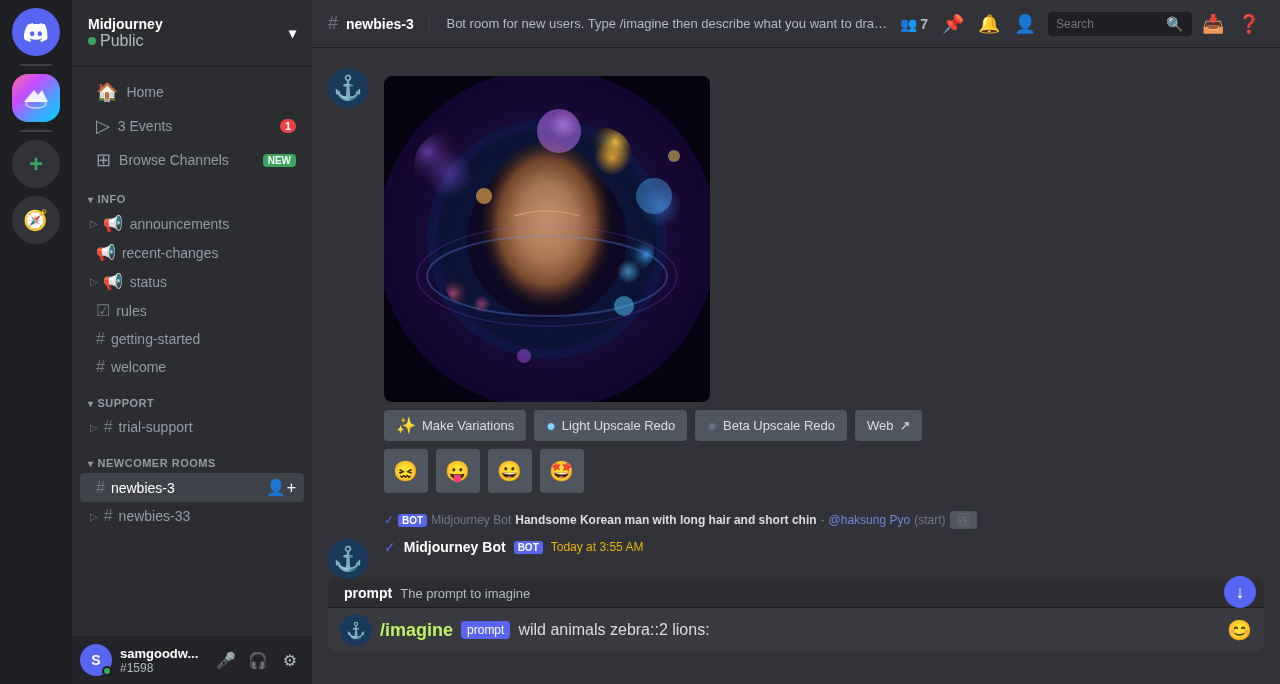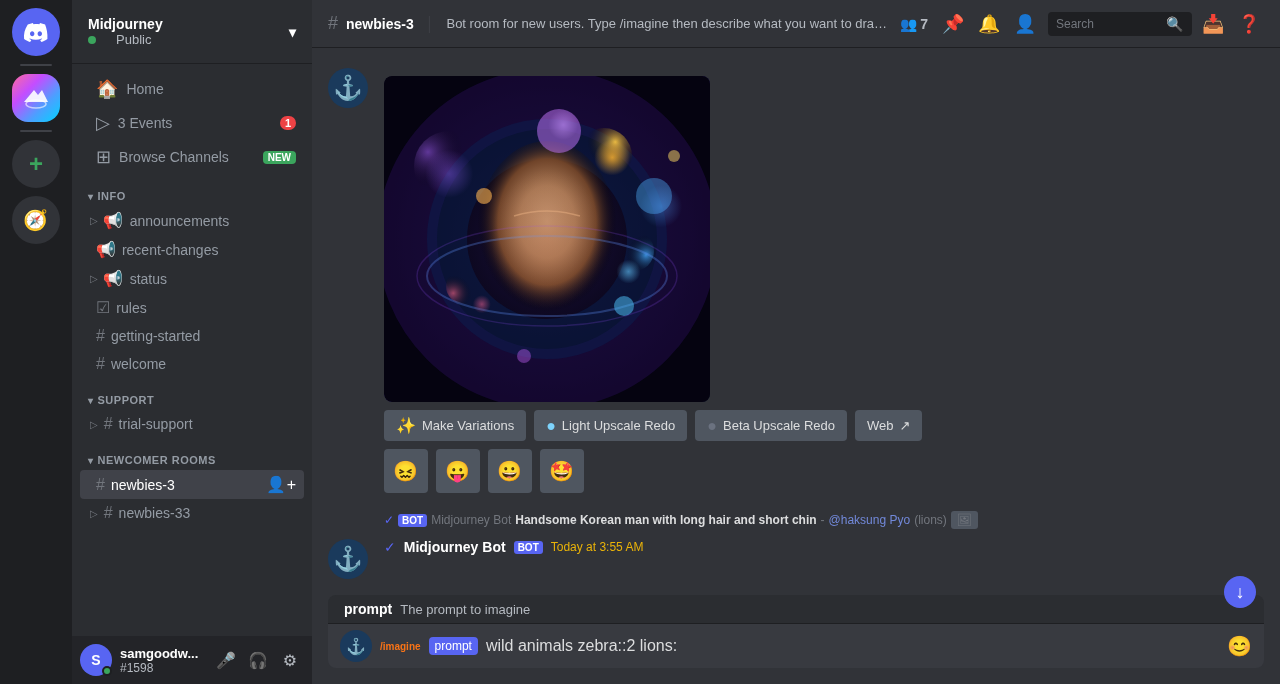--- a/index.html
+++ b/index.html
@@ -49,22 +49,22 @@
       padding: 16px;
       border-bottom: 1px solid #1e1f22;
       display: flex;
       align-items: center;
       justify-content: space-between;
       cursor: pointer;
       font-weight: 600;
       color: #fff;
     }
     .server-header .status-indicator {
-      display: flex; align-items: center; gap: 20px;
-      font-size: 13px; font-weight: 400; color: #b5bac1;
+      display: flex; align-items: center; gap: 4px;
+      font-size: 16px; font-weight: 400; color: #b5bac1;
     }
     .server-header .status-indicator .dot { width: 8px; height: 8px; background: #3ba55d; border-radius: 50%; }
 
     .channel-list { flex: 1; overflow-y: auto; padding: 8px 0; }
     .channel-list::-webkit-scrollbar { width: 4px; }
     .channel-list::-webkit-scrollbar-thumb { background: #1a1b1e; border-radius: 2px; }
 
     .nav-item {
       display: flex; align-items: center; gap: 8px;
       padding: 6px 8px 6px 16px;
@@ -253,30 +253,30 @@
     }
 
     
     .inline-ref {
       display: flex; align-items: center; gap: 4px;
       font-size: 12px; color: #72767d; padding: 4px 0;
     }
 
     
     .input-area {
-      padding: 0 16px 16px;
+      padding: 0 16px 32px;
       flex-shrink: 0;
     }
     .input-box {
       background: #383a40; border-radius: 8px;
       display: flex; align-items: center; padding: 0 12px;
       height: 44px; gap: 8px;
     }
     .slash-cmd {
-      color: #f97316; font-size: 10px; font-weight: 600;
+      color: #bef264; font-size: 18px; font-weight: 600;
     }
     .input-tag {
       background: #5865f2; color: #fff; font-size: 12px;
       padding: 2px 6px; border-radius: 4px;
     }
     .input-box input {
       flex: 1; background: transparent; border: none; outline: none;
       color: #dcddde; font-size: 14px;
     }
     .emoji-btn {
@@ -551,21 +551,21 @@
       </div>
 
       <div style="padding: 2px 16px 2px 72px;">
         <div class="inline-ref">
           <span style="color:#5865f2;">✓</span>
           <span style="background:#5865f2;color:white;font-size:10px;padding:1px 4px;border-radius:3px;font-weight:700;">BOT</span>
           <span>Midjourney Bot</span>
           <span style="color:#dcddde;font-weight:600;">Handsome Korean man with long hair and short chin</span>
           <span>-</span>
           <span class="mention">@haksung Pyo</span>
-          <span>(lions)</span>
+          <span>(start)</span>
           <span style="background:#4f5660;padding:2px 6px;border-radius:3px;cursor:pointer;">🖼</span>
         </div>
       </div>
 
       <div class="message-group">
         <div class="message-avatar" style="background: #1a3a5c; font-size: 24px;">⚓</div>
         <div class="message-content">
           <div class="message-header">
             <span class="message-verified">✓</span>
             <span class="message-author">Midjourney Bot</span>

